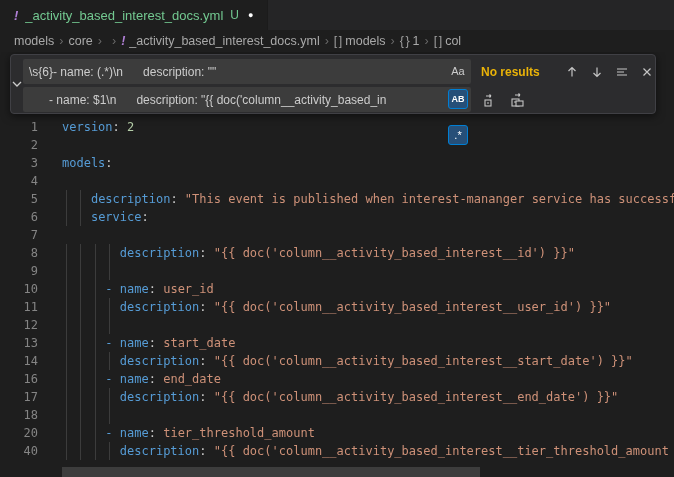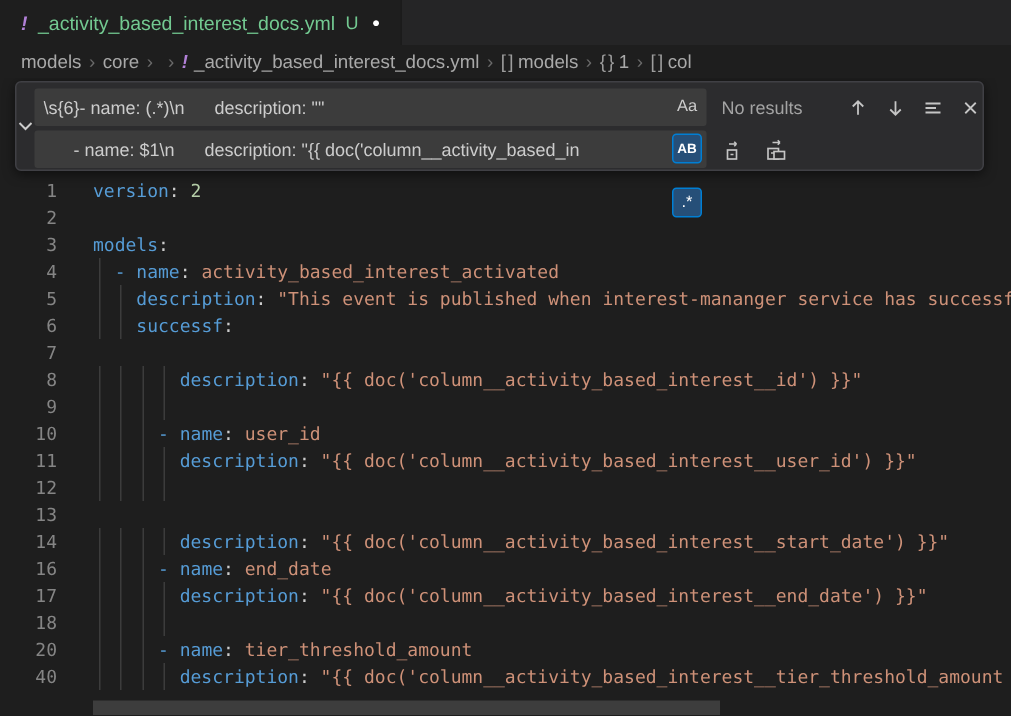--- a/index.html
+++ b/index.html
@@ -38,21 +38,21 @@
   .fw-input { width:100%; height:25px; background:#3c3c3c; border:none; outline:none;
               color:#cccccc; font-size:12px; font-family:"Liberation Sans",sans-serif;
               padding:0 78px 0 6px; border-radius:2px; }
   .fw-input.rep { padding-right:30px; }
   .in-icons { position:absolute; right:3px; top:2px; display:flex; gap:12px;flex-direction:column; }
   .mini-btn { width:20px; height:20px; border-radius:3px; display:flex; align-items:center;
               justify-content:center; color:#cccccc; font-size:11px; cursor:pointer;
               border:1px solid transparent; }
   .mini-btn.active { background:#264f78; border-color:#007fd4; color:#ffffff; }
   .ww { text-decoration:underline; }
-  .fw-status { color:#a3a3a3; font-size:12px; margin-left:10px; width:78px; flex:none; }
+  .fw-status { color:#eab308; font-size:12px; margin-left:10px; width:78px; flex:none;font-weight:bold; }
   .fw-ctrls { display:flex; align-items:center; gap:3px; margin-left:2px; }
   .icon-btn { width:22px; height:22px; display:flex; align-items:center; justify-content:center;
               color:#c5c5c5; cursor:pointer; border-radius:3px; font-size:14px; }
   .rep-icons { display:flex; gap:6px; margin-left:8px; align-items:center; }
   svg.cod { display:block; }
 
   
   .code { position:absolute; top:66px; left:0; right:0;
           font-family:"DejaVu Sans Mono", monospace; font-size:12px; }
   .code-line { display:flex; height:18px; line-height:18px; }
@@ -189,29 +189,28 @@
         <div class="code-line">
           <span class="ln">2</span>
           <span class="lc"></span>
         </div>
         <div class="code-line">
           <span class="ln">3</span>
           <span class="lc"><span class="k">models</span><span class="p">:</span></span>
         </div>
         <div class="code-line">
           <span class="ln">4</span>
-          <span class="lc"><span class="guide" style="left: calc(0ch + 4px);"></span><span class="w">  </span><span class="d">- </span><span class="k">name</span><span class="p">:</span><span class="s"> activity_based_interest_activated</span></span>
         </div>
         <div class="code-line">
           <span class="ln">5</span>
           <span class="lc"><span class="guide" style="left: calc(0ch + 4px);"></span><span class="guide" style="left: calc(2ch + 4px);"></span><span class="w">    </span><span class="k">description</span><span class="p">:</span><span class="s"> "This event is published when interest-mananger service has successf</span></span>
         </div>
         <div class="code-line">
           <span class="ln">6</span>
-          <span class="lc"><span class="guide" style="left: calc(0ch + 4px);"></span><span class="guide" style="left: calc(2ch + 4px);"></span><span class="w">    </span><span class="k">successf</span><span class="p">:</span></span>
+          <span class="lc"><span class="guide" style="left: calc(0ch + 4px);"></span><span class="guide" style="left: calc(2ch + 4px);"></span><span class="w">    </span><span class="k">service</span><span class="p">:</span></span>
         </div>
         <div class="code-line">
           <span class="ln">7</span>
         </div>
         <div class="code-line">
           <span class="ln">8</span>
           <span class="lc"><span class="guide" style="left: calc(0ch + 4px);"></span><span class="guide" style="left: calc(2ch + 4px);"></span><span class="guide" style="left: calc(4ch + 4px);"></span><span class="guide" style="left: calc(6ch + 4px);"></span><span class="w">        </span><span class="k">description</span><span class="p">:</span><span class="s"> "{{ doc('column__activity_based_interest__id') }}"</span></span>
         </div>
         <div class="code-line">
           <span class="ln">9</span>
@@ -224,20 +223,21 @@
         <div class="code-line">
           <span class="ln">11</span>
           <span class="lc"><span class="guide" style="left: calc(0ch + 4px);"></span><span class="guide" style="left: calc(2ch + 4px);"></span><span class="guide" style="left: calc(4ch + 4px);"></span><span class="guide" style="left: calc(6ch + 4px);"></span><span class="w">        </span><span class="k">description</span><span class="p">:</span><span class="s"> "{{ doc('column__activity_based_interest__user_id') }}"</span></span>
         </div>
         <div class="code-line">
           <span class="ln">12</span>
           <span class="lc"><span class="guide" style="left: calc(0ch + 4px);"></span><span class="guide" style="left: calc(2ch + 4px);"></span><span class="guide" style="left: calc(4ch + 4px);"></span><span class="guide" style="left: calc(6ch + 4px);"></span></span>
         </div>
         <div class="code-line">
           <span class="ln">13</span>
+          <span class="lc"><span class="guide" style="left: calc(0ch + 4px);"></span><span class="guide" style="left: calc(2ch + 4px);"></span><span class="guide" style="left: calc(4ch + 4px);"></span><span class="w">      </span><span class="d">- </span><span class="k">name</span><span class="p">:</span><span class="s"> start_date</span></span>
         </div>
         <div class="code-line">
           <span class="ln">14</span>
           <span class="lc"><span class="guide" style="left: calc(0ch + 4px);"></span><span class="guide" style="left: calc(2ch + 4px);"></span><span class="guide" style="left: calc(4ch + 4px);"></span><span class="guide" style="left: calc(6ch + 4px);"></span><span class="w">        </span><span class="k">description</span><span class="p">:</span><span class="s"> "{{ doc('column__activity_based_interest__start_date') }}"</span></span>
         </div>
         <div class="code-line">
           <span class="ln">16</span>
           <span class="lc"><span class="guide" style="left: calc(0ch + 4px);"></span><span class="guide" style="left: calc(2ch + 4px);"></span><span class="guide" style="left: calc(4ch + 4px);"></span><span class="w">      </span><span class="d">- </span><span class="k">name</span><span class="p">:</span><span class="s"> end_date</span></span>
         </div>
         <div class="code-line">

